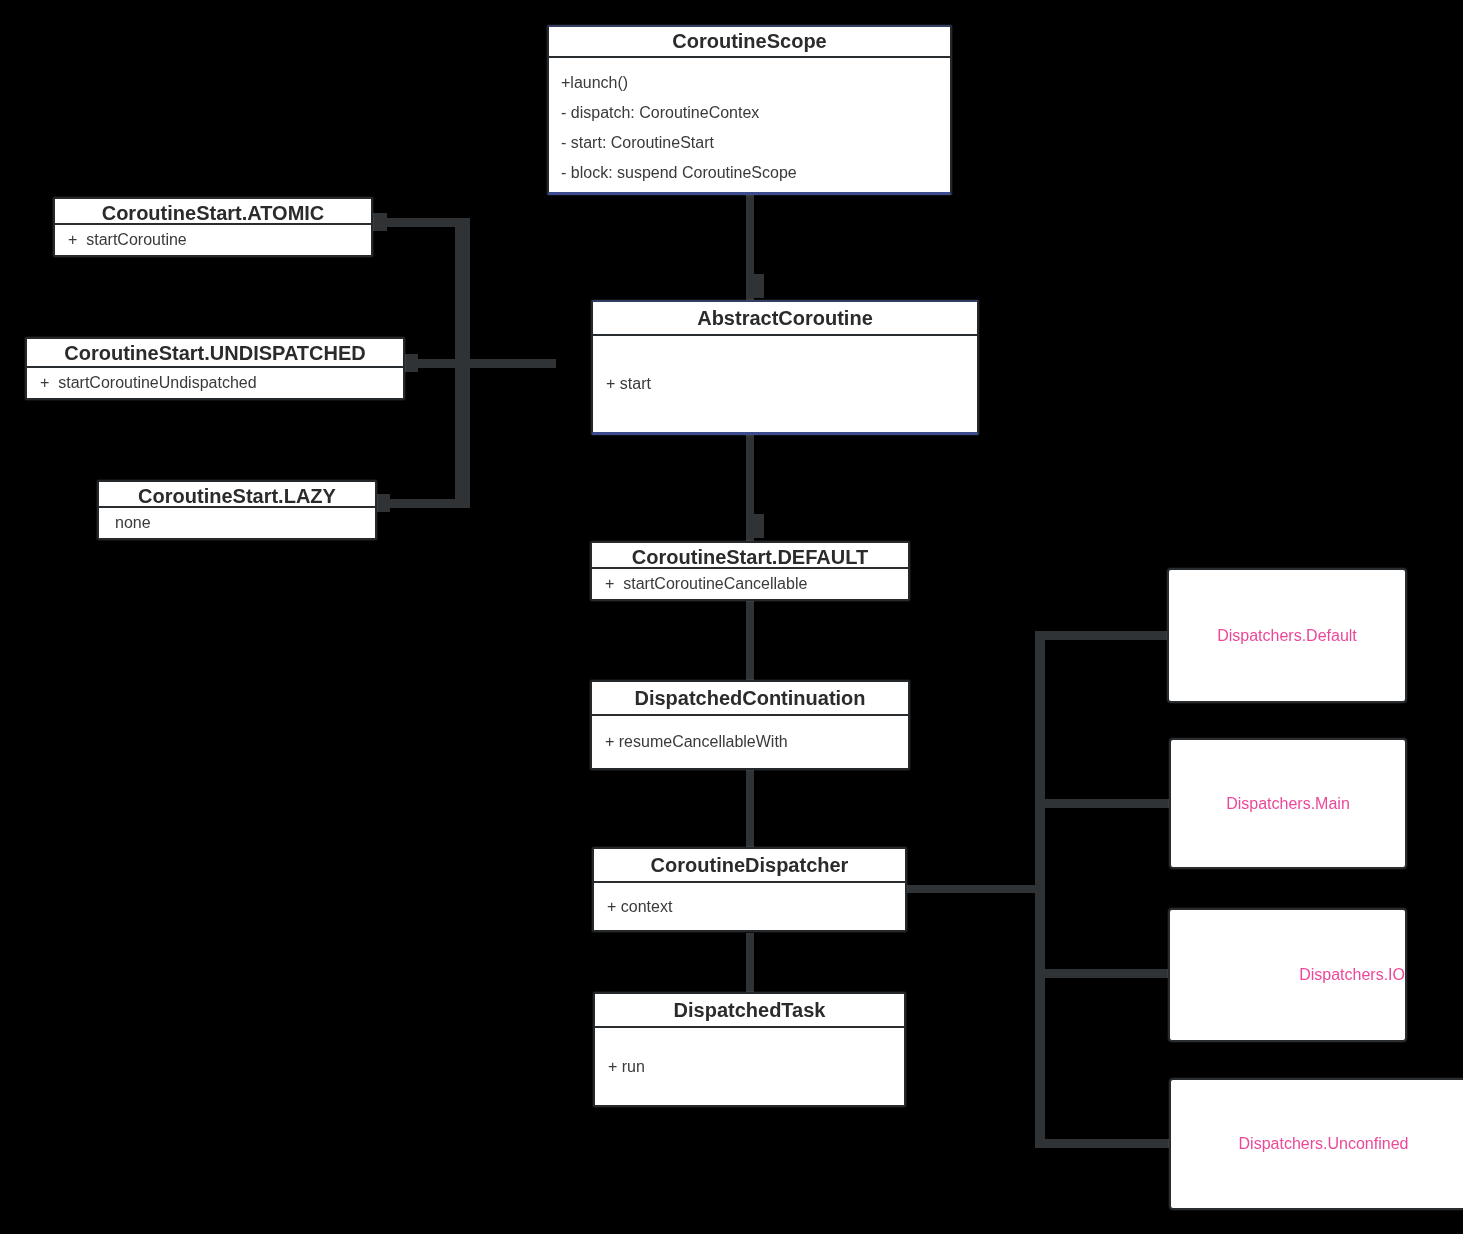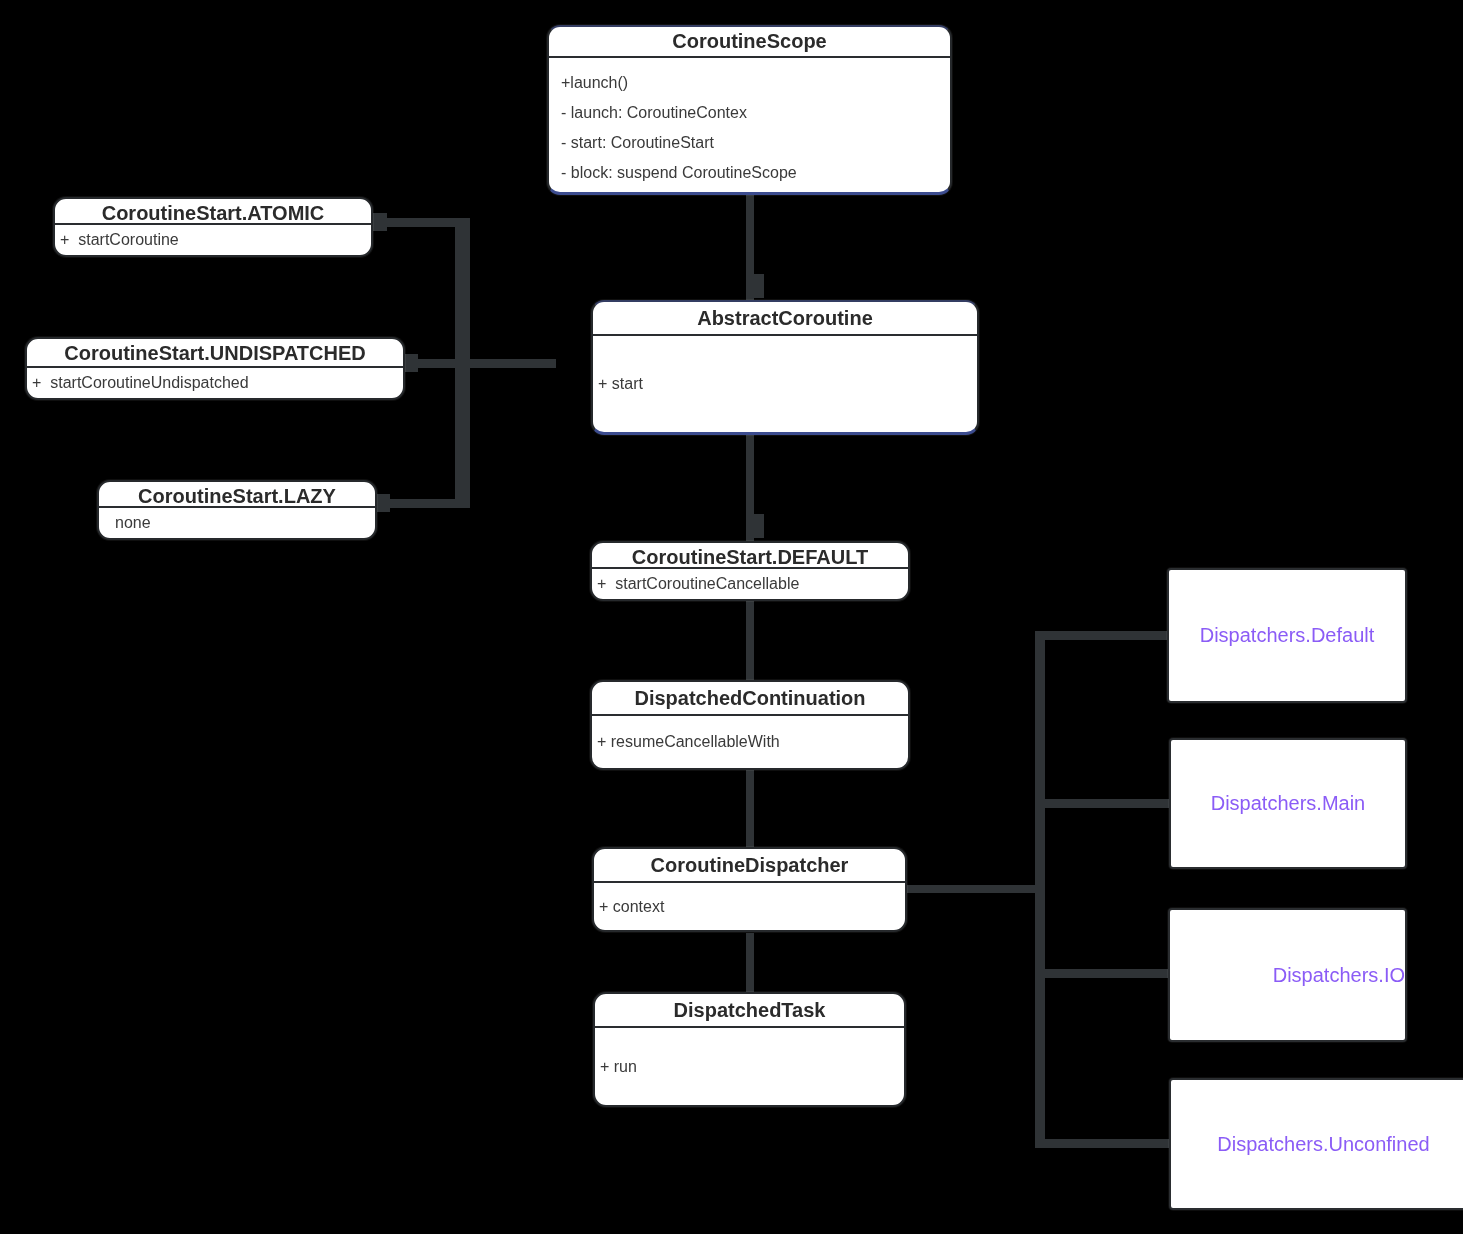--- a/index.html
+++ b/index.html
@@ -8,21 +8,21 @@
     width:1463px;height:1234px;
     background:#000000;
     font-family:"Liberation Sans","DejaVu Sans",sans-serif;
     overflow:hidden;
   }
   
   .cbox{
     position:absolute;
     background:#ffffff;
     border:2px solid #26292c;
-    border-radius:13px;
+    border-radius:2px;
     box-sizing:border-box;
     display:flex;
     flex-direction:column;
     box-shadow:0 0 0 1px rgba(255,255,255,0.06);
   }
   .cbox.accent{
     border-bottom:3px solid #3c4c8f;
     border-top-color:#343d63;
   }
   .ctitle{
@@ -34,21 +34,21 @@
     color:#2b2b2b;
     border-bottom:2px solid #2a2d30;
     white-space:nowrap;
     overflow:hidden;
   }
   .ctitle.tall{height:32px;line-height:32px;}
   .cbody{flex:1;}
   .cbody.centered{
     display:flex;
     align-items:center;
-    padding-left:5px;
+    padding-left:13px;
   }
   .cbody.lines{padding:10px 10px 0 12px;}
   .member{
     font-size:16px;
     color:#3a3a3a;
     line-height:30px;
     white-space:pre;
   }
   
   .dbox{
@@ -56,22 +56,22 @@
     background:#ffffff;
     border:2px solid #2a2d30;
     border-radius:4px;
     box-sizing:border-box;
     display:flex;
     align-items:center;
     justify-content:center;
     box-shadow:0 0 0 1px rgba(255,255,255,0.05);
   }
   .dlabel{
-    font-size:20px;
-    color:#8b5cf6;
+    font-size:16px;
+    color:#ec4899;
     white-space:nowrap;
   }
   
   .line{
     position:absolute;
     background:#2f3336;
   }
   .nub{
     position:absolute;
     background:#2f3336;
@@ -107,21 +107,21 @@
   <div class="line" style="left:1035px;top:631px;width:10px;height:517px;"></div>
   <div class="line" style="left:1035px;top:631px;width:132px;height:9px;"></div>
   <div class="line" style="left:1035px;top:799px;width:134px;height:9px;"></div>
   <div class="line" style="left:1035px;top:969px;width:133px;height:9px;"></div>
   <div class="line" style="left:1035px;top:1139px;width:134px;height:9px;"></div>
 
   <div class="cbox accent" style="left:547px;top:25px;width:405px;height:170px;">
     <div class="ctitle">CoroutineScope</div>
     <div class="cbody lines">
       <div class="member">+launch()</div>
-      <div class="member">- launch: CoroutineContex</div>
+      <div class="member">- dispatch: CoroutineContex</div>
       <div class="member">- start: CoroutineStart</div>
       <div class="member">- block: suspend CoroutineScope</div>
     </div>
   </div>
 
   <div class="cbox" style="left:53px;top:197px;width:320px;height:60px;">
     <div class="ctitle">CoroutineStart.ATOMIC</div>
     <div class="cbody centered">
       <div class="member">+  startCoroutine</div>
     </div>

